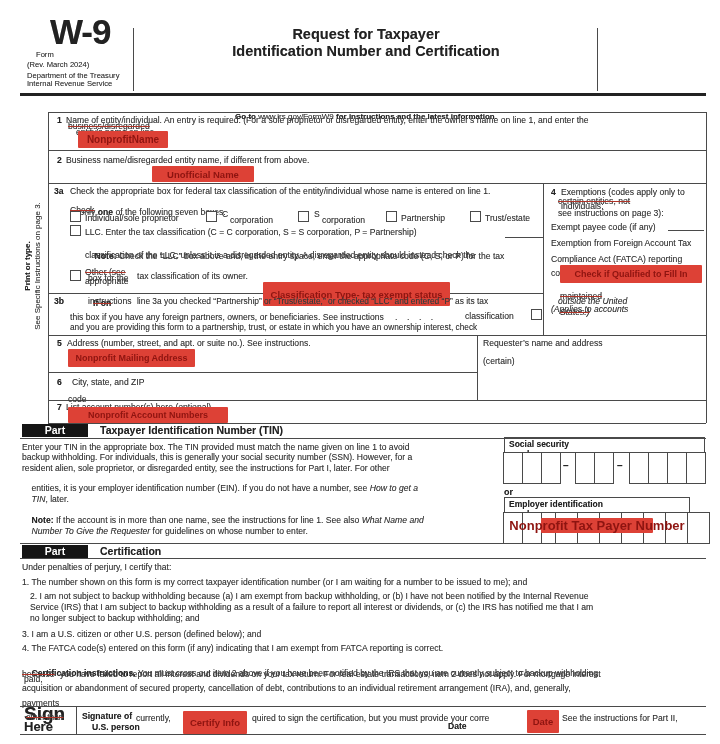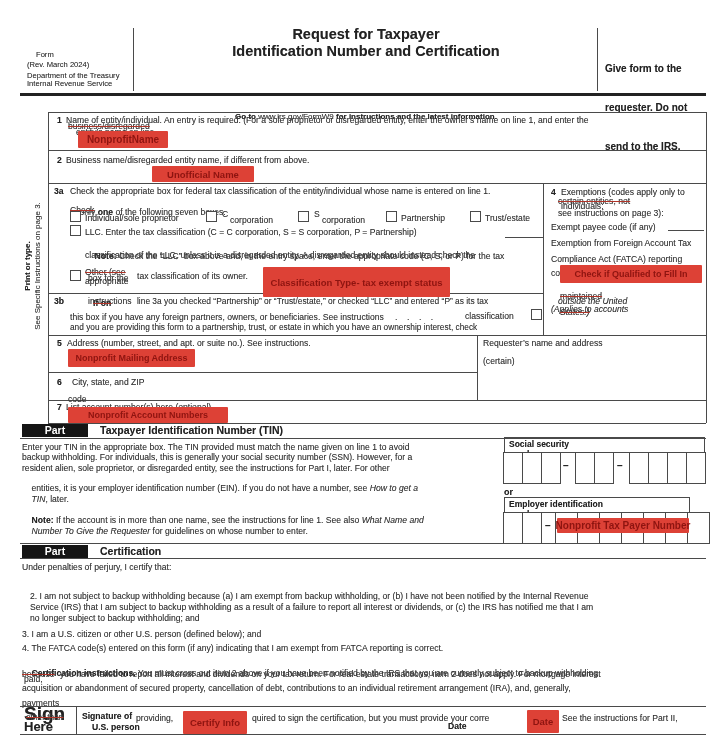--- a/index.html
+++ b/index.html
@@ -30,39 +30,35 @@
   .struck{text-decoration:line-through;text-decoration-color:var(--strike,#b03428);text-decoration-thickness:1.2px;}
   .sidebar{position:absolute;left:-132px;top:256px;width:330px;transform:rotate(-90deg);
            text-align:center;font-size:8px;line-height:10px;}
 </style>
 </head>
 <body>
 
 <div id="page">
 
   <div class="t s7" style="left:36px;top:50px">Form</div>
+  <div class="t" style="left:50px;top:14px;font-size:35px;line-height:36px;letter-spacing:-1px;font-weight:600;color:#222">W-9</div>
   <div class="t s7" style="left:27px;top:60px">(Rev. March 2024)</div>
   <div class="t s7" style="left:27px;top:71px">Department of the Treasury</div>
   <div class="t s7" style="left:27px;top:79px">Internal Revenue Service</div>
 
   <div class="vl" style="left:133px;top:28px;height:63px"></div>
 
   <div class="t b" style="left:150px;top:26px;width:432px;text-align:center;font-size:14.5px;line-height:16px;white-space:normal">Request for Taxpayer</div>
   <div class="t b" style="left:150px;top:43px;width:432px;text-align:center;font-size:14.5px;line-height:16px;white-space:normal">Identification Number and Certification</div>
   <div class="t s8" style="left:150px;top:69px;width:432px;text-align:center;white-space:normal">
     <span class="b">Go to </span><span>www.irs.gov/FormW9</span><span class="b"> for instructions and the latest information.</span>
   </div>
 
   <div class="vl" style="left:597px;top:28px;height:63px"></div>
 
-  <div class="t b" style="left:605px;top:36px;font-size:10px;line-height:13px">
-    <span style="display:block">Give form to the</span>
-    <span style="display:block">requester. Do not</span>
-    <span style="display:block">send to the IRS.</span>
-  </div>
 
   <div class="hl thick" style="left:20px;top:93px;width:686px"></div>
 
 
   <div class="sidebar">
     <div class="b">Print or type.</div>
     <div>See Specific Instructions on page 3.</div>
   </div>
 
   <div class="vl" style="left:48px;top:112px;height:311px"></div>
@@ -119,21 +115,21 @@
   <div class="t" style="left:85px;top:241px">
     <span class="b">Note:</span><span> Check the “LLC” box above and, in the entry space, enter the appropriate code (C, S, or P) for the tax</span>
   </div>
   <div class="t" style="left:85px;top:250px">classification of the LLC, unless it is a disregarded entity. A disregarded entity should instead check the</div>
   <div class="t" style="left:85px;top:276px">appropriate</div>
 
   <span class="cb" style="left:70px;top:270px"></span>
   <div class="t struck" style="left:85px;top:267px">Other (see</div>
   <div class="t" style="left:88px;top:273px">box for the</div>
   <div class="t" style="left:137px;top:271px">tax classification of its owner.</div>
-  <div class="ann" style="left:263px;top:267px;width:187px;height:30px;font-size:9.5px">Classification Type- tax exempt status</div>
+  <div class="ann" style="left:263px;top:282px;width:187px;height:24px;font-size:9.5px">Classification Type- tax exempt status</div>
 
   <div class="t b" style="left:54px;top:296px">3b</div>
   <div class="t" style="left:88px;top:296px">instructions</div>
   <div class="t struck b" style="left:93px;top:298px">If on</div>
   <div class="t" style="left:137px;top:296px;font-size:8.4px">line 3a you checked “Partnership” or “Trust/estate,” or checked “LLC” and entered “P” as its tax</div>
   <div class="t" style="left:70px;top:312px">this box if you have any foreign partners, owners, or beneficiaries. See instructions</div>
   <div class="t" style="left:395px;top:312px">.    .    .    .</div>
   <div class="t" style="left:465px;top:311px">classification</div>
   <span class="cb" style="left:531px;top:309px"></span>
   <div class="t s83" style="left:70px;top:322px">and you are providing this form to a partnership, trust, or estate in which you have an ownership interest, check</div>
@@ -223,28 +219,29 @@
   <div class="t b" style="left:545px;top:521px;font-size:10px">–</div>
   <div class="dgrow" style="left:556px;top:512px">
     <span class="dg w21"></span>
       <span class="dg w21"></span>
       <span class="dg w21"></span>
       <span class="dg w21"></span>
       <span class="dg w21"></span>
       <span class="dg w21"></span>
       <span class="dg w21"></span>
   </div>
-  <div class="ann" style="left:557px;top:518px;width:132px;height:15px;font-size:10px">Nonprofit  Tax Payer Number</div>
+  <div class="ann" style="left:541px;top:518px;width:112px;height:15px;font-size:13px">Nonprofit  Tax Payer Number</div>
 
   <div class="hl" style="left:20px;top:543px;width:686px"></div>
   <div class="partbox" style="left:22px;top:545px">Part</div>
   <div class="t b s10" style="left:100px;top:546px">Certification</div>
   <div class="hl" style="left:20px;top:558px;width:686px"></div>
 
   <div class="t" style="left:22px;top:562px">Under penalties of perjury, I certify that:</div>
+  <div class="t" style="left:22px;top:577px">1. The number shown on this form is my correct taxpayer identification number (or I am waiting for a number to be issued to me); and</div>
   <div class="t" style="left:30px;top:591px">2. I am not subject to backup withholding because (a) I am exempt from backup withholding, or (b) I have not been notified by the Internal Revenue</div>
   <div class="t" style="left:30px;top:602px">Service (IRS) that I am subject to backup withholding as a result of a failure to report all interest or dividends, or (c) the IRS has notified me that I am</div>
   <div class="t" style="left:30px;top:613px">no longer subject to backup withholding; and</div>
   <div class="t" style="left:22px;top:629px">3. I am a U.S. citizen or other U.S. person (defined below); and</div>
   <div class="t" style="left:22px;top:643px">4. The FATCA code(s) entered on this form (if any) indicating that I am exempt from FATCA reporting is correct.</div>
 
   <div class="t" style="left:22px;top:658px">
     <span class="b">Certification instructions.</span><span> You must cross out item 2 above if you have been notified by the IRS that you are currently subject to backup withholding</span>
   </div>
   <div class="t struck" style="left:22px;top:669px">because</div>
@@ -256,21 +253,21 @@
   <div class="hl" style="left:20px;top:706px;width:686px"></div>
   <div class="vl" style="left:76px;top:706px;height:28px"></div>
   <div class="hl" style="left:20px;top:734px;width:686px"></div>
 
   <div class="t b" style="left:24px;top:707px;font-size:19px;line-height:13px">Sign</div>
   <div class="t struck s83" style="left:26px;top:712px">other than</div>
   <div class="t b" style="left:24px;top:720px;font-size:13px;line-height:13px">Here</div>
 
   <div class="t b" style="left:82px;top:711px">Signature of</div>
   <div class="t b" style="left:92px;top:722px">U.S. person</div>
-  <div class="t" style="left:136px;top:713px">providing,</div>
+  <div class="t" style="left:136px;top:713px">currently,</div>
 
   <div class="ann" style="left:183px;top:711px;width:64px;height:23px;font-size:9.5px">Certify Info</div>
   <div class="t" style="left:252px;top:713px">quired to sign the certification, but you must provide your corre</div>
   <div class="t b" style="left:448px;top:721px">Date</div>
   <div class="ann" style="left:527px;top:710px;width:32px;height:23px;font-size:9.5px">Date</div>
   <div class="t" style="left:562px;top:713px">See the instructions for Part II,</div>
 
 </div>
 
 </body></html>

